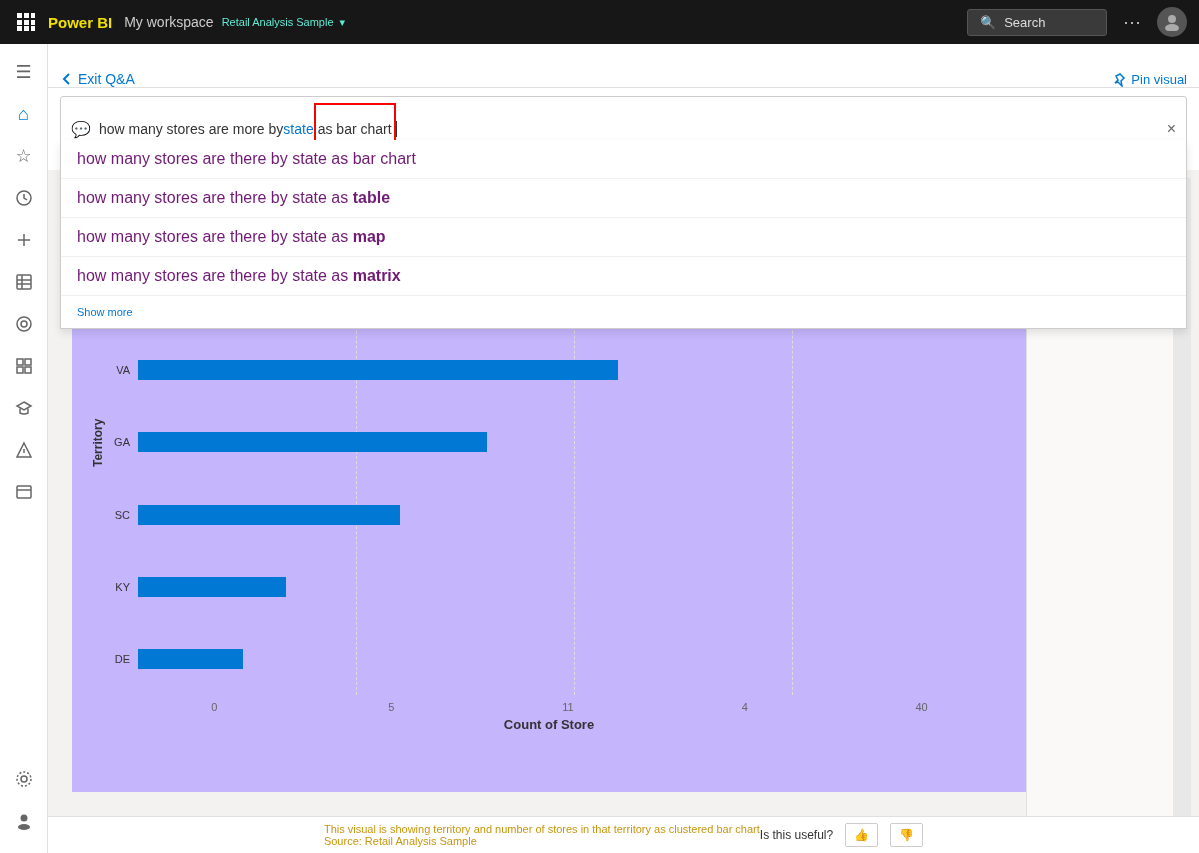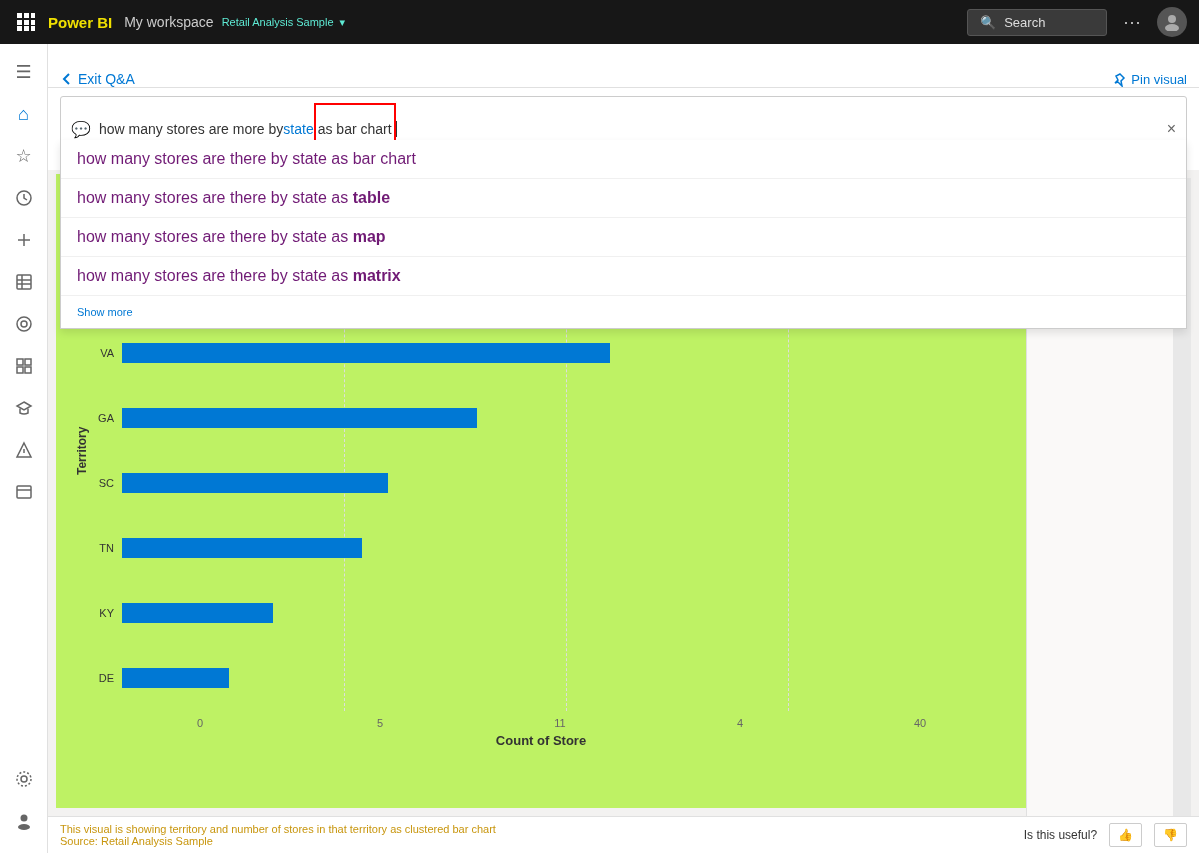--- a/index.html
+++ b/index.html
@@ -145,22 +145,22 @@
       color: #701a75;
       cursor: pointer;
       border-bottom: 1px solid #f0f0f0;
     }
     .show-more { padding: 10px 16px; color: #0078d4; font-size: 11px; cursor: pointer; }
 
     
     .chart-area {
       flex: 1;
       display: flex;
-      background: #bef264;
-      margin: 8px;
+      background: #c4b5fd;
+      margin: 24px;
       margin-top: 4px;
       position: relative;
       overflow: hidden;
       justify-content: center;
     }
 
     .chart-container {
       flex: 1;
       padding: 16px 16px 60px 16px;
       position: relative;
@@ -312,21 +312,21 @@
       align-items: center;
     }
 
     
     .footer {
       background: white;
       border-top: 1px solid #e0e0e0;
       padding: 6px 12px;
       display: flex;
       align-items: center;
-      justify-content: space-between;
+      justify-content: center;
       font-size: 11px;
       color: #e8a000;
     }
     .footer-left { color: #e8a000; }
     .footer-right { display: flex; align-items: center; gap: 12px; color: #333; }
     .feedback-btn { border: 1px solid #ccc; background: white; padding: 4px 8px; cursor: pointer; border-radius: 2px; font-size: 12px; }
   </style>
 </head>
 <body>
 
@@ -527,26 +527,20 @@
                   <div class="bar-fill" style="width: 40%;"></div>
                 </div>
               </div>
               <div class="bar-row">
                 <div class="bar-label">SC</div>
                 <div class="bar-track">
                   <div class="bar-fill" style="width: 30%;"></div>
                 </div>
               </div>
               <div class="bar-row">
-                <div class="bar-label">TN</div>
-                <div class="bar-track">
-                  <div class="bar-fill" style="width: 27%;"></div>
-                </div>
-              </div>
-              <div class="bar-row">
                 <div class="bar-label">KY</div>
                 <div class="bar-track">
                   <div class="bar-fill" style="width: 17%;"></div>
                 </div>
               </div>
               <div class="bar-row">
                 <div class="bar-label">DE</div>
                 <div class="bar-track">
                   <div class="bar-fill" style="width: 12%;"></div>
                 </div>

